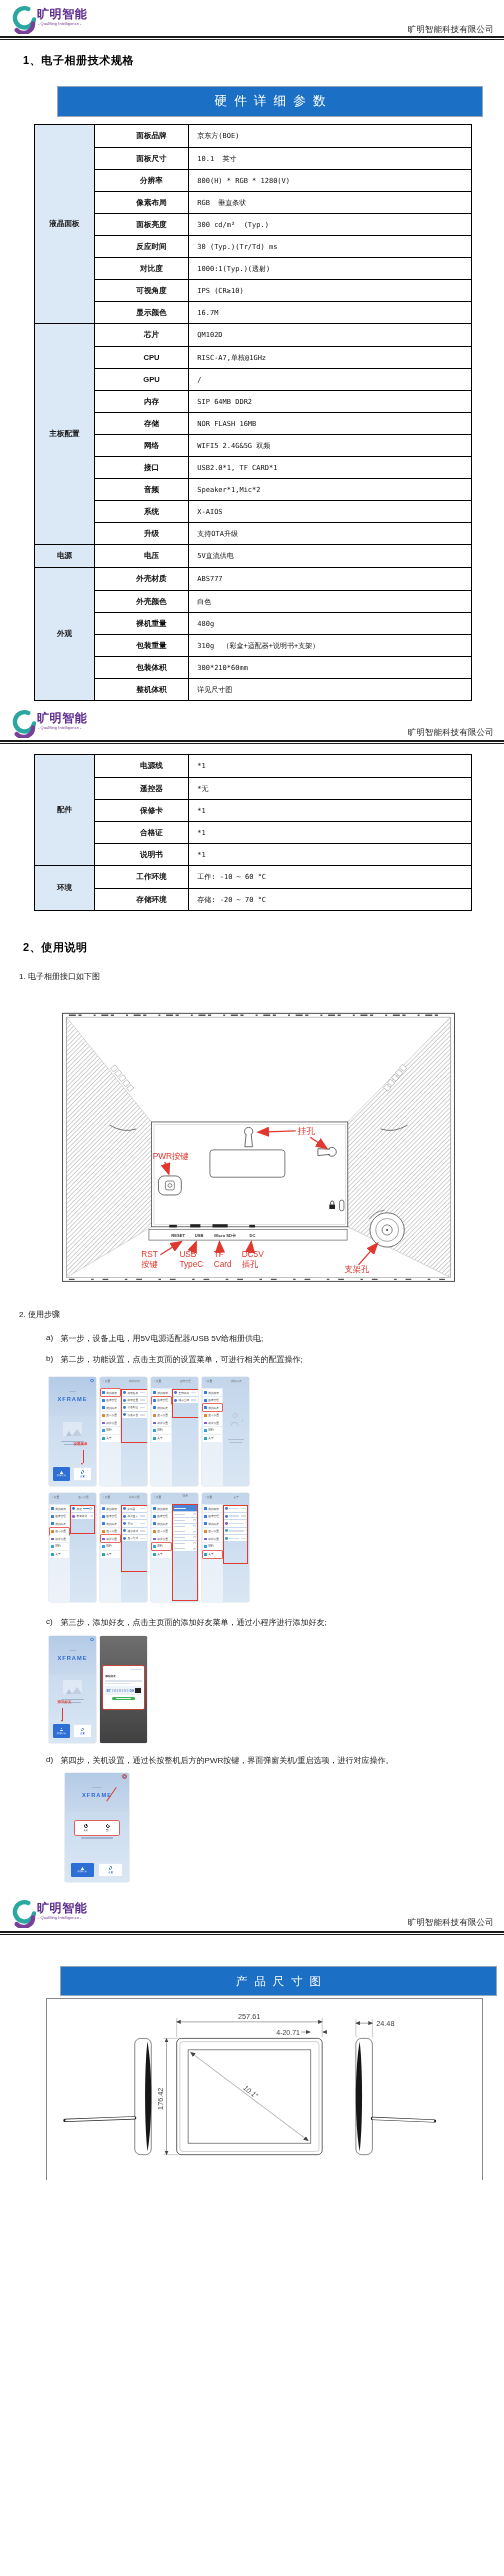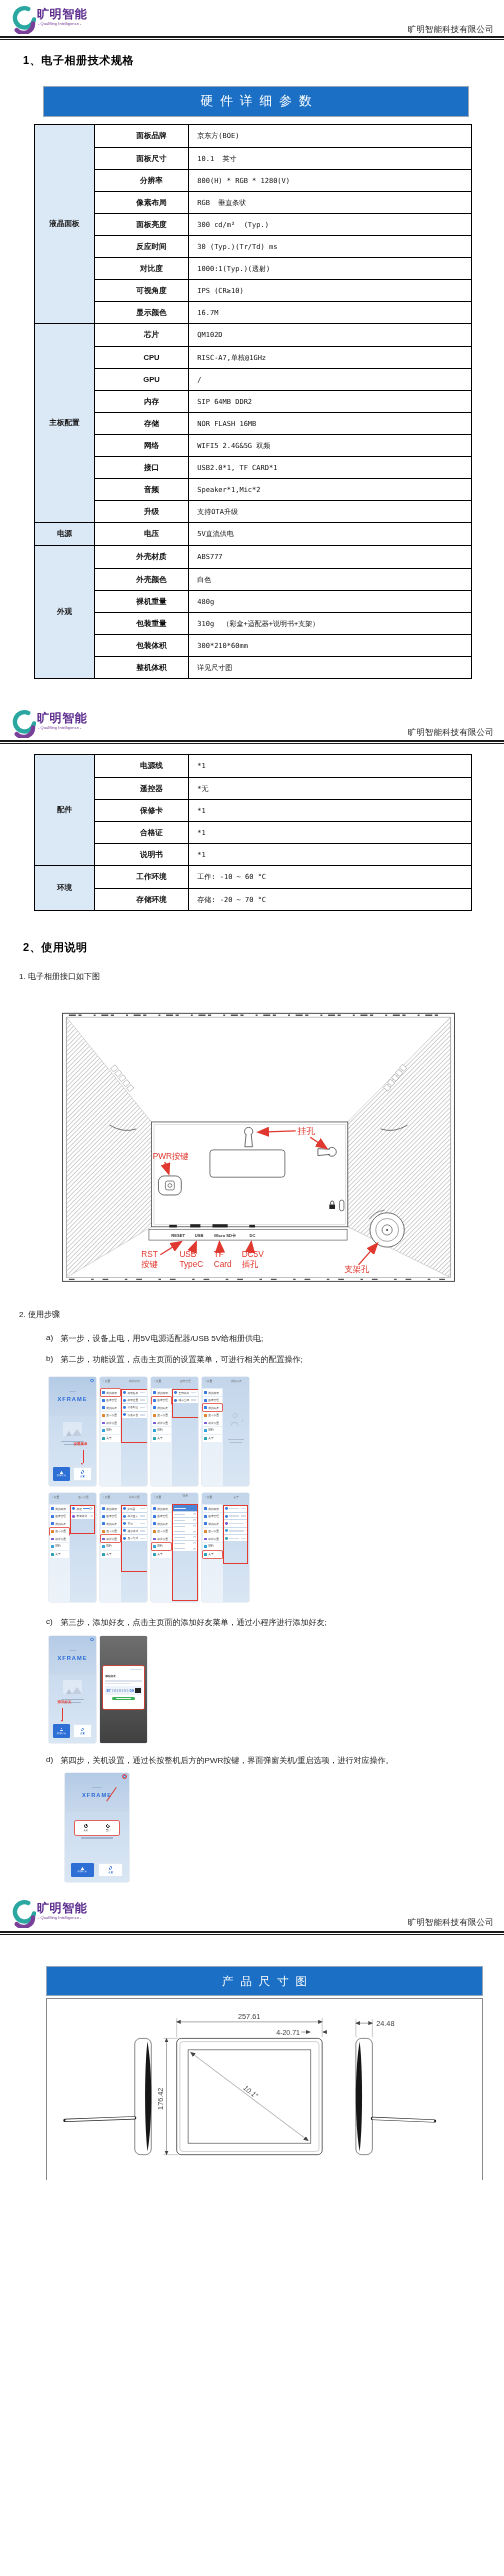--- a/index.html
+++ b/index.html
@@ -11,21 +11,21 @@
   .logo { position:absolute; left:9px; width:95px; height:29px; }
   .logo svg { position:absolute; left:0; top:0; }
   .logo .lt { position:absolute; left:28px; top:1.3px; font-size:12px; font-weight:bold; color:#5b2b8d; letter-spacing:0.6px; }
   .logo .tg { position:absolute; left:29px; top:16px; font-size:4.1px; color:#7a3f98; }
   .company { position:absolute; right:10.2px; font-family:"Liberation Serif", serif; font-size:8.3px; color:#1a1a1a; letter-spacing:0.3px; }
   .rule { position:absolute; left:0; right:0; }
   .rule .a { height:1.6px; background:#1a1a1a; }
   .rule .b { height:0.6px; background:#1a1a1a; margin-top:1px; }
 
   .h1 { position:absolute; left:23px; font-family:Liberation Sans, sans-serif; font-size:11px; font-weight:bold; color:#000; letter-spacing:0.6px; }
-  .banner { position:absolute; background:#1b70c6; border:0.6px solid #97a7b8; color:#fff; display:flex; align-items:center; justify-content:center; font-family:"Liberation Serif", serif; font-size:12.7px; letter-spacing:7px; text-indent:7px; }
+  .banner { position:absolute; background:#1b70c6; border:0.6px solid #97a7b8; color:#fff; display:flex; align-items:center; justify-content:center; font-family:"Liberation Serif", serif; font-size:12.7px; letter-spacing:7px; text-indent:7px;margin-left:14px; }
 
   
   .spec { position:absolute; border:1px solid #000; background:#fff; }
   .tg2 { display:flex; border-top:0.6px solid #000; }
   .tg2:first-child { border-top:none; }
   .gname { width:60px; flex:none; background:#dbe8f6; display:flex; align-items:center; justify-content:center; font-size:7.6px; font-weight:bold; color:#1a1a1a; border-right:0.6px solid #000; }
   .grows { flex:1; }
   .trow { display:flex; box-sizing:border-box; border-top:0.6px solid #000; }
   .t1 .trow { height:22px; }
   .t2 .trow { height:22px; }
@@ -220,20 +220,24 @@
     <div class="tl">网络</div>
     <div class="tv">WIFI5 2.4G&amp;5G 双频</div>
   </div>
           <div class="trow">
     <div class="tl">接口</div>
     <div class="tv">USB2.0*1, TF CARD*1</div>
   </div>
           <div class="trow">
     <div class="tl">音频</div>
     <div class="tv">Speaker*1,Mic*2</div>
+  </div>
+          <div class="trow">
+    <div class="tl">系统</div>
+    <div class="tv">X-AIOS</div>
   </div>
           <div class="trow">
     <div class="tl">升级</div>
     <div class="tv">支持OTA升级</div>
   </div>
         </div>
     </div>
     <div class="tg2">
       <div class="gname">电源</div>
       <div class="grows">

